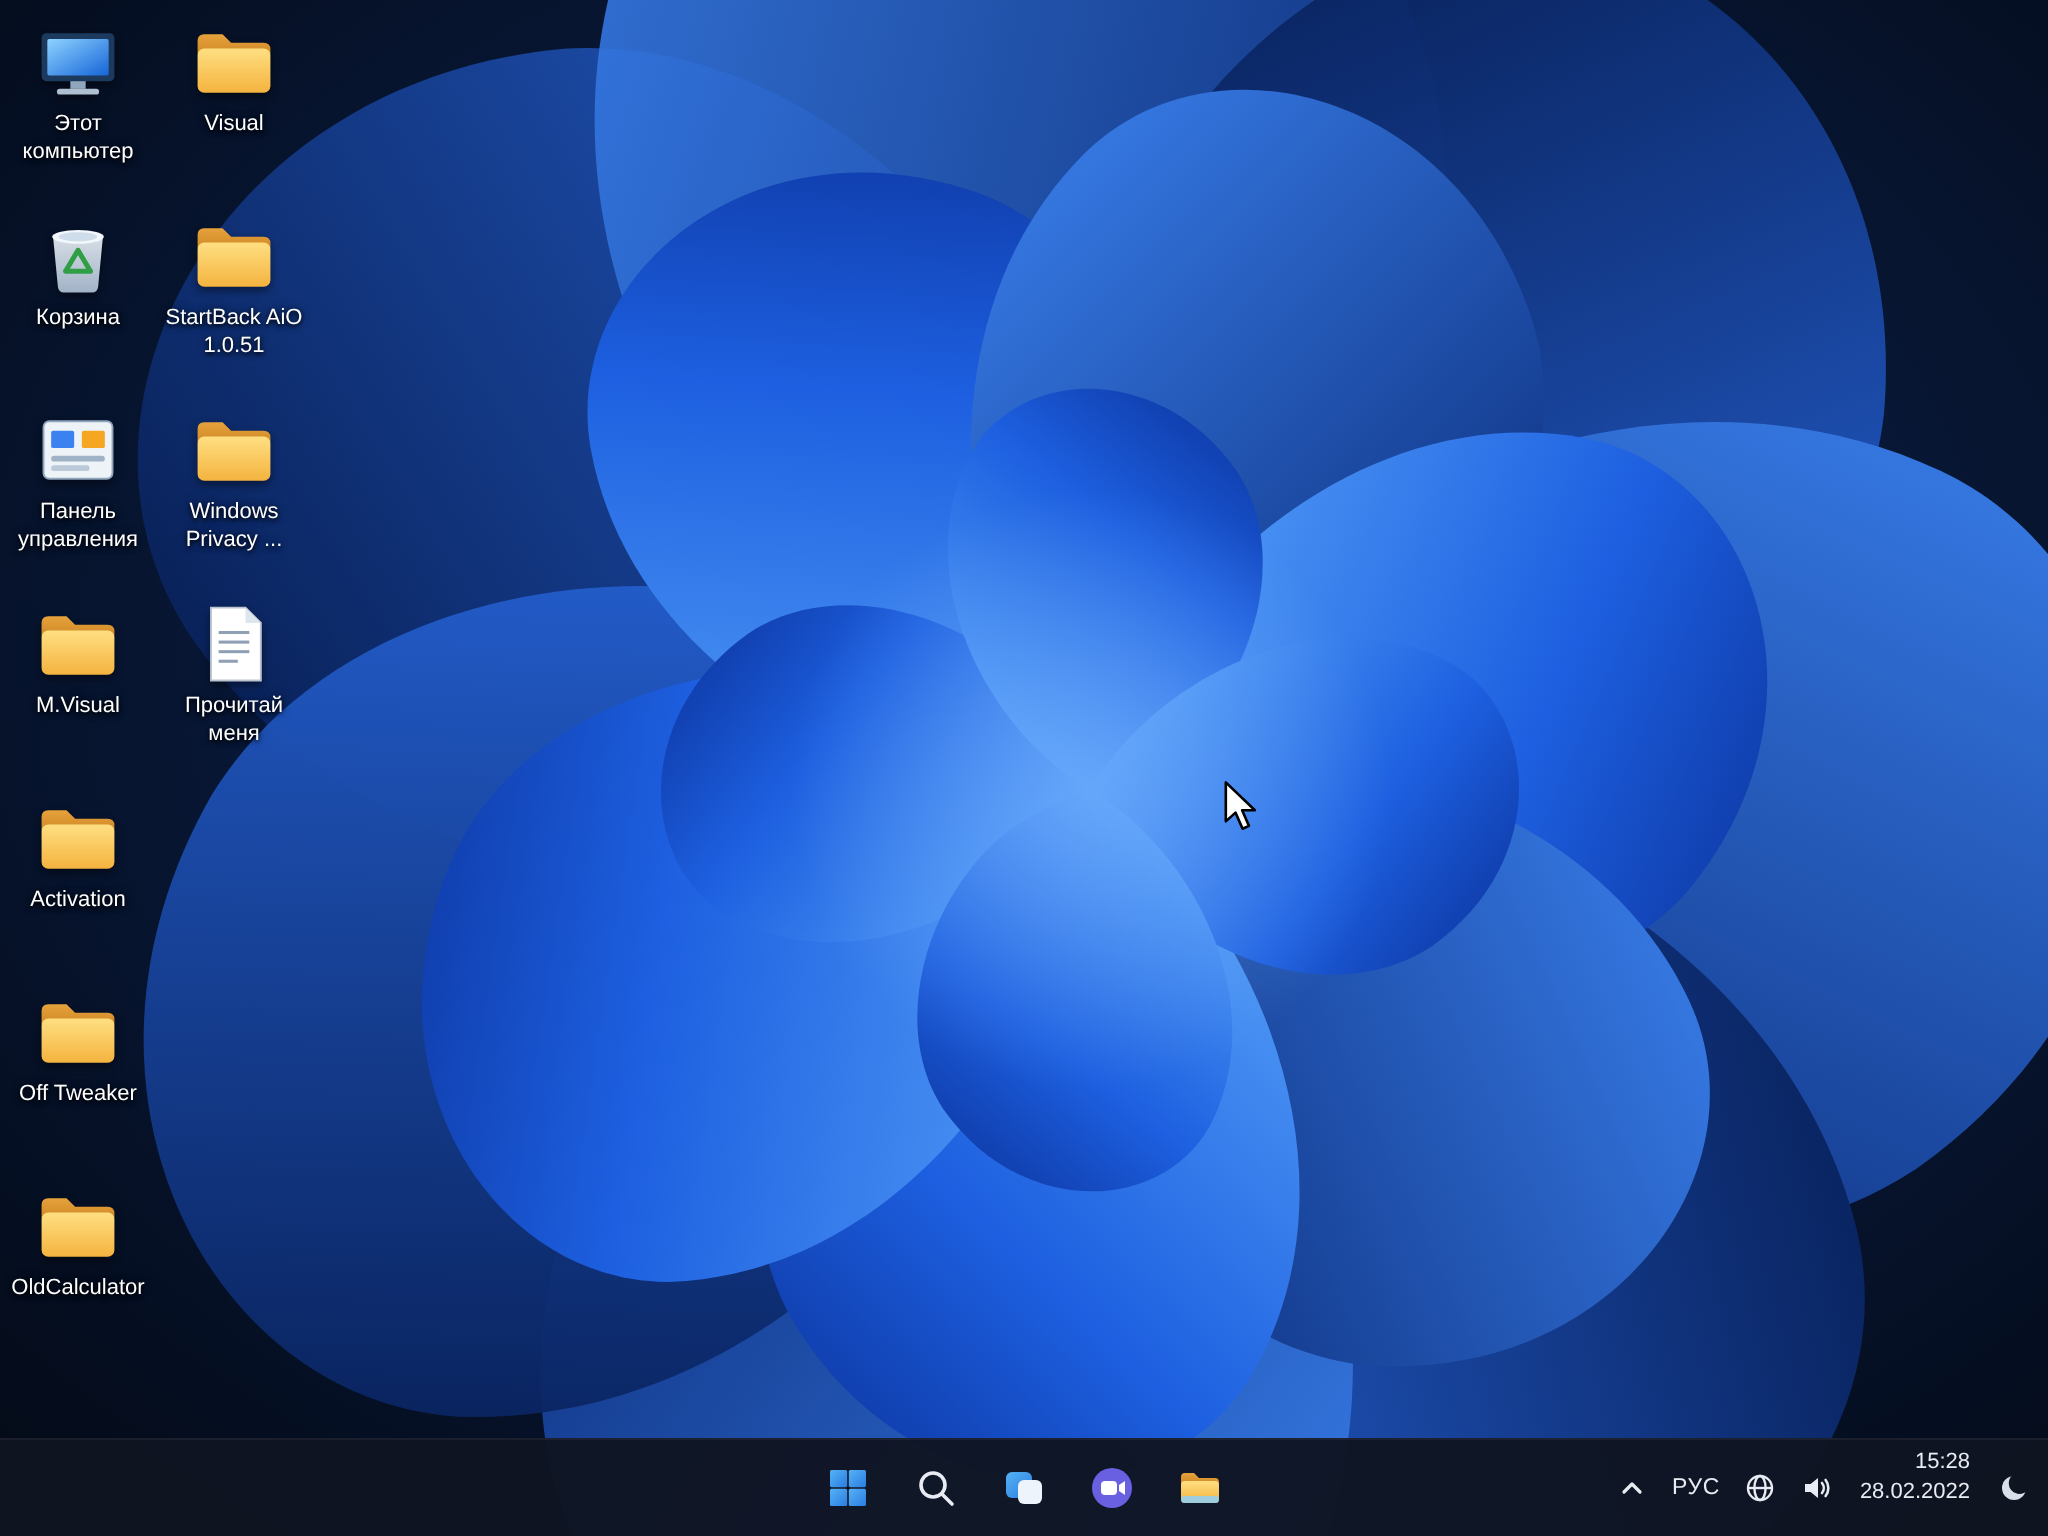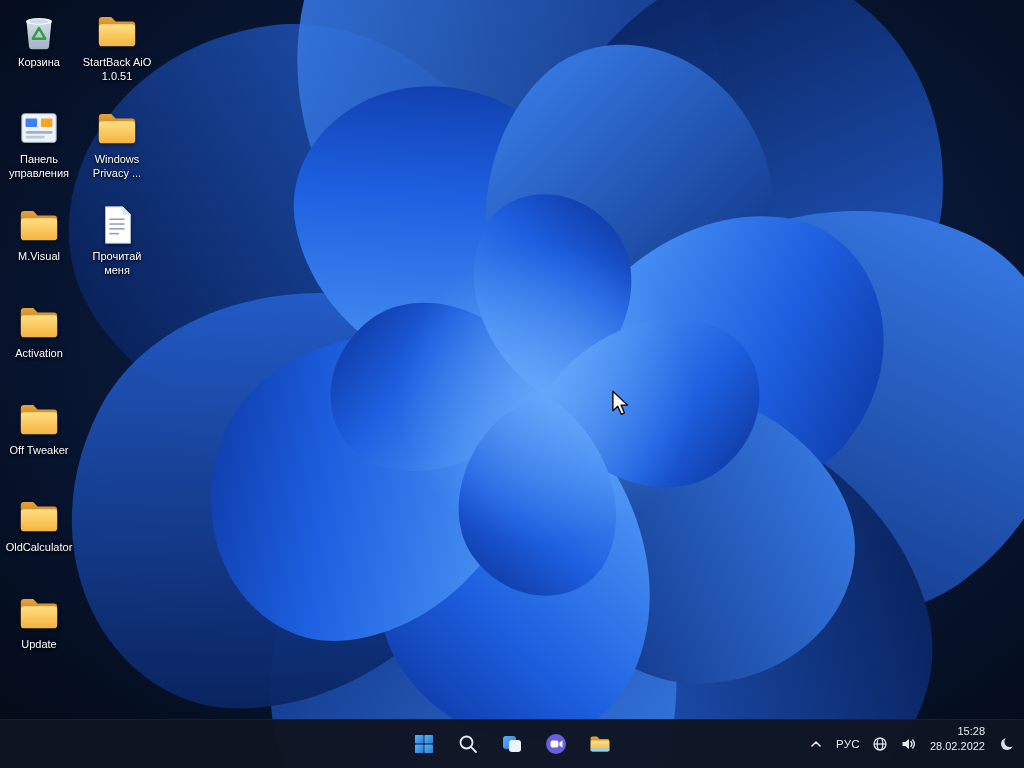--- a/index.html
+++ b/index.html
@@ -121,20 +121,29 @@
     <use href="#petal" transform="rotate(175) scale(.62)" fill="url(#petA)"></use>
     <use href="#petal" transform="rotate(265) scale(.58)" fill="url(#petA)"></use>
     <use href="#petal" transform="rotate(355) scale(.62)" fill="url(#petA)"></use>
     <use href="#petal" transform="rotate(85)  scale(.58)" fill="url(#petA)"></use>
     <circle cx="0" cy="0" r="150" fill="url(#glow)"></circle>
   </g>
 </svg>
 
 <div class="desktop-icons">
 
+  <div class="di">
+    <svg class="ig" viewBox="0 0 48 48">
+      <rect x="5" y="9" width="38" height="25" rx="2.5" fill="#1b3a5e"></rect>
+      <rect x="8" y="12" width="32" height="19" rx="1" fill="url(#gScreen)"></rect>
+      <rect x="20" y="34" width="8" height="4" fill="#8fa6bd"></rect>
+      <rect x="13" y="38" width="22" height="3" rx="1.5" fill="#aebfd2"></rect>
+    </svg>
+    <div class="lbl">Этот компьютер</div>
+  </div>
 
   <div class="di">
     <svg class="ig" viewBox="0 0 48 48">
       <path d="M11 14 h26 l-2.5 26 q-.3 3-3.2 3 h-14.6 q-2.9 0-3.2-3 Z" fill="url(#gBin)" opacity=".92"></path>
       <ellipse cx="24" cy="14" rx="13.5" ry="3.6" fill="#f2f7fb"></ellipse>
       <ellipse cx="24" cy="14" rx="10" ry="2.4" fill="#cfdcea"></ellipse>
       <path d="M24 21 l6.5 11 h-13 Z" fill="none" stroke="#2f9e44" stroke-width="2.6" stroke-linejoin="round"></path>
     </svg>
     <div class="lbl">Корзина</div>
   </div>
@@ -180,21 +189,21 @@
       <rect x="5" y="17" width="38" height="23" rx="3.5" fill="url(#gFolderFront)"></rect>
     </svg>
     <div class="lbl">OldCalculator</div>
   </div>
 
   <div class="di">
     <svg class="ig" viewBox="0 0 48 48">
       <path d="M5 13 q0-3.5 3.5-3.5 h9.5 l4.5 4.5 h17 q3.5 0 3.5 3.5 v2 H5 Z" fill="url(#gFolderBack)"></path>
       <rect x="5" y="17" width="38" height="23" rx="3.5" fill="url(#gFolderFront)"></rect>
     </svg>
-    <div class="lbl">Update</div>
+    <div class="lbl">Visual</div>
   </div>
 
   <div class="di">
     <svg class="ig" viewBox="0 0 48 48">
       <path d="M5 13 q0-3.5 3.5-3.5 h9.5 l4.5 4.5 h17 q3.5 0 3.5 3.5 v2 H5 Z" fill="url(#gFolderBack)"></path>
       <rect x="5" y="17" width="38" height="23" rx="3.5" fill="url(#gFolderFront)"></rect>
     </svg>
     <div class="lbl">StartBack AiO 1.0.51</div>
   </div>
 

